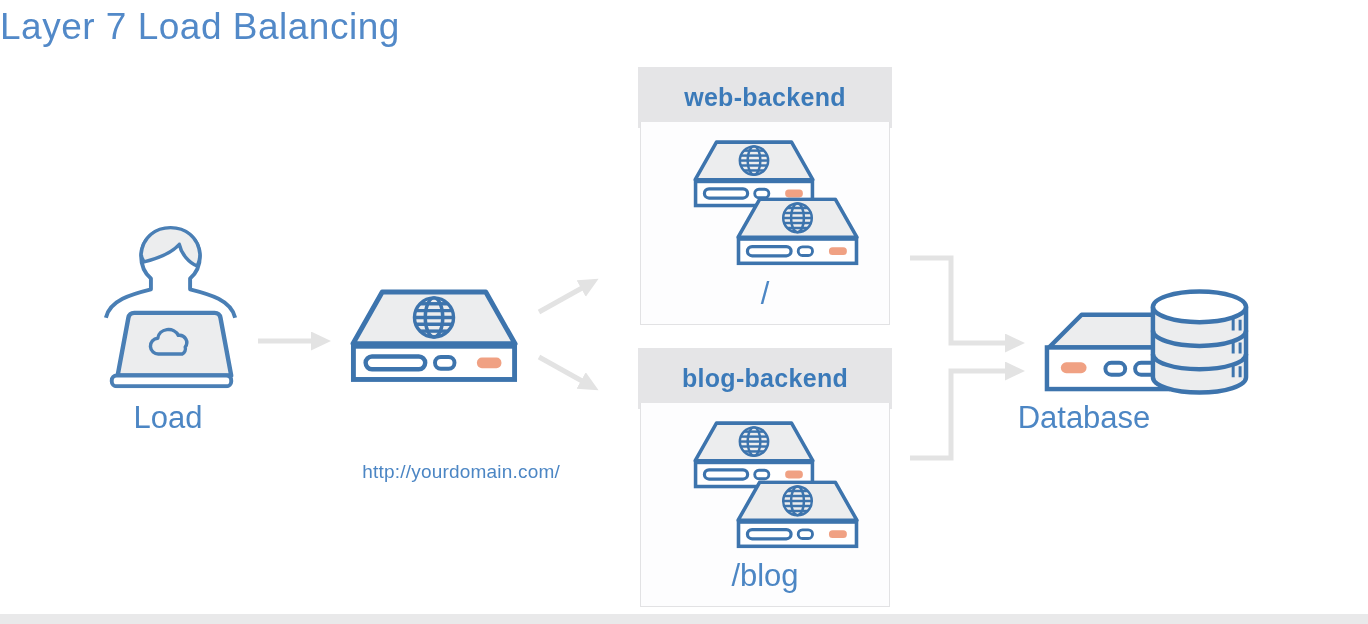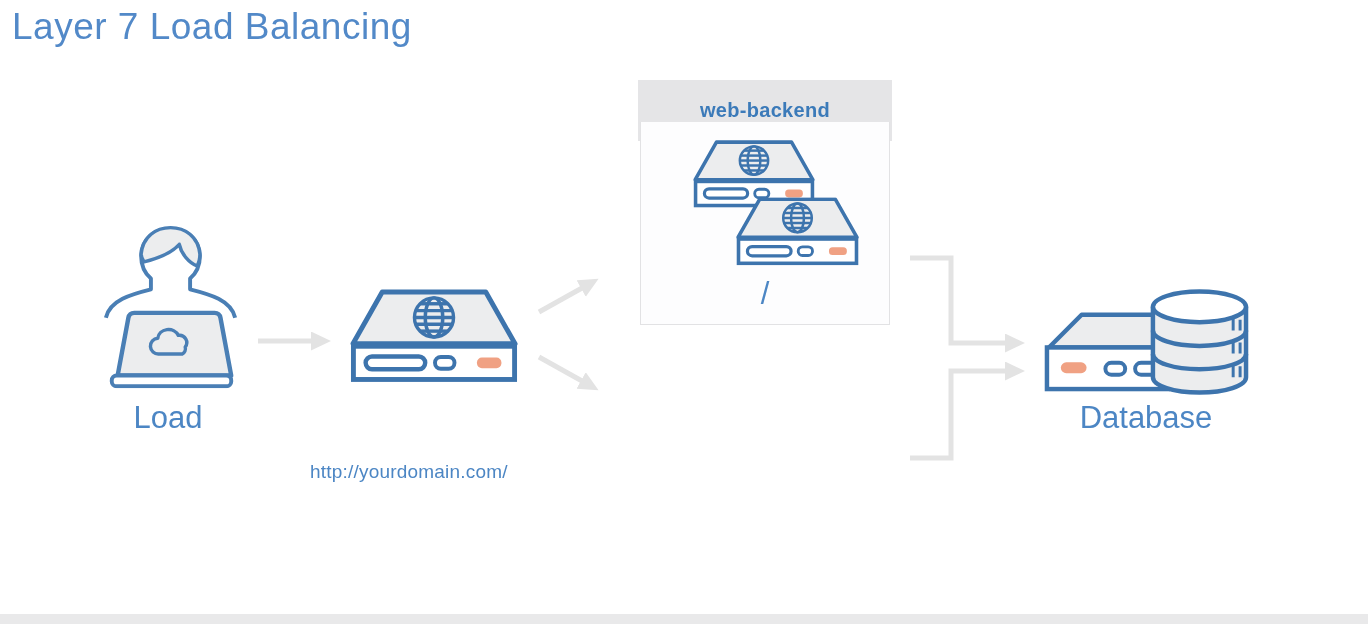--- a/index.html
+++ b/index.html
@@ -7,51 +7,50 @@
   body { font-family: "Liberation Sans", sans-serif; }
   .canvas {
     position: relative;
     width: 1368px;
     height: 624px;
     background: #ffffff;
     overflow: hidden;
   }
   .abs { position: absolute; }
   .title {
-    left: 12px; top: 6px;
+    left: 0; top: 6px;
     font-size: 37px;
     letter-spacing: 0.5px;
     color: #5289c8;
   }
   .node-label {
     font-size: 31px;
     color: #4c86c4;
     text-align: center;
   }
   .url-label {
     font-size: 19px;
     color: #4c86c4;
-    text-align: left;
+    text-align: right;
     letter-spacing: 0.2px;
   }
   .panel {
     width: 254px;
     background: #ffffff;
   }
   .panel-header {
     height: 61px;
     background: #e5e5e7;
     display: flex;
     align-items: center;
     justify-content: center;
-    font-size: 20px;
+    font-size: 25px;
     font-weight: bold;
     color: #3b7ab9;
     letter-spacing: 0.3px;
-    margin-top: 13px;
   }
   .panel-body {
     position: absolute;
     top: 55px; left: 2px; right: 2px; bottom: 0;
     background: #fdfdfe;
     border: 1px solid #e2e2e4;
     border-top: none;
   }
   .route-label {
     position: absolute;
@@ -153,21 +152,33 @@
       <svg class="abs" style="left:52px; top:18px" width="122" height="68" viewBox="0 0 172 96">
           <use href="#sym-server"></use>
         </svg>
       <svg class="abs" style="left:95px; top:75px" width="123" height="69" viewBox="0 0 172 96">
           <use href="#sym-server"></use>
         </svg>
       <div class="route-label">/</div>
     </div>
   </div>
 
+  <div class="abs panel" style="left:638px; top:348px; height:259px">
+    <div class="panel-header">blog-backend</div>
+    <div class="panel-body">
+      <svg class="abs" style="left:52px; top:18px" width="122" height="68" viewBox="0 0 172 96">
+          <use href="#sym-server"></use>
+        </svg>
+      <svg class="abs" style="left:95px; top:77px" width="123" height="69" viewBox="0 0 172 96">
+          <use href="#sym-server"></use>
+        </svg>
+      <div class="route-label">/blog</div>
+    </div>
+  </div>
 
   <svg class="abs" style="left:1042px; top:286px" width="208" height="114" viewBox="0 0 210 115">
     <use href="#sym-database"></use>
   </svg>
-  <div class="abs node-label" style="left:1046px; top:400px; width:200px">Database</div>
+  <div class="abs node-label" style="left:984px; top:400px; width:200px">Database</div>
 
   <div class="abs bottom-bar"></div>
 
 </div>
 
 </body></html>

